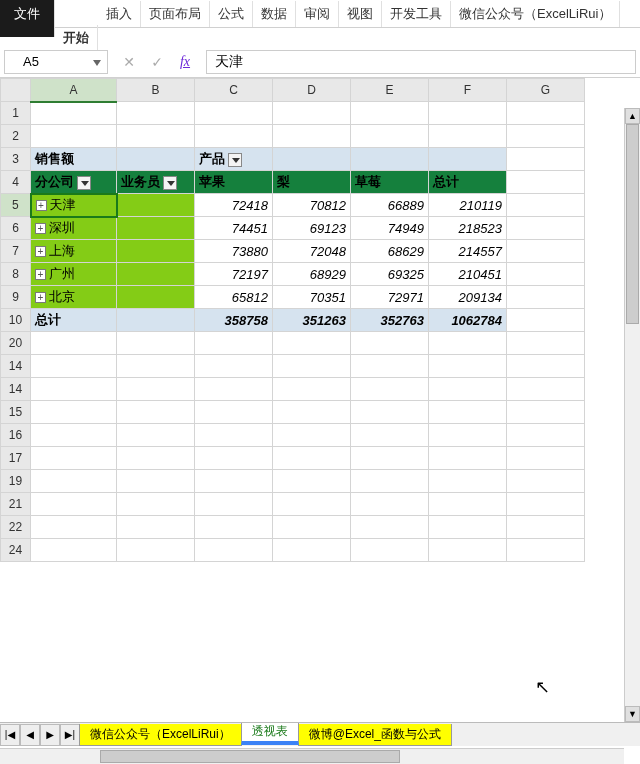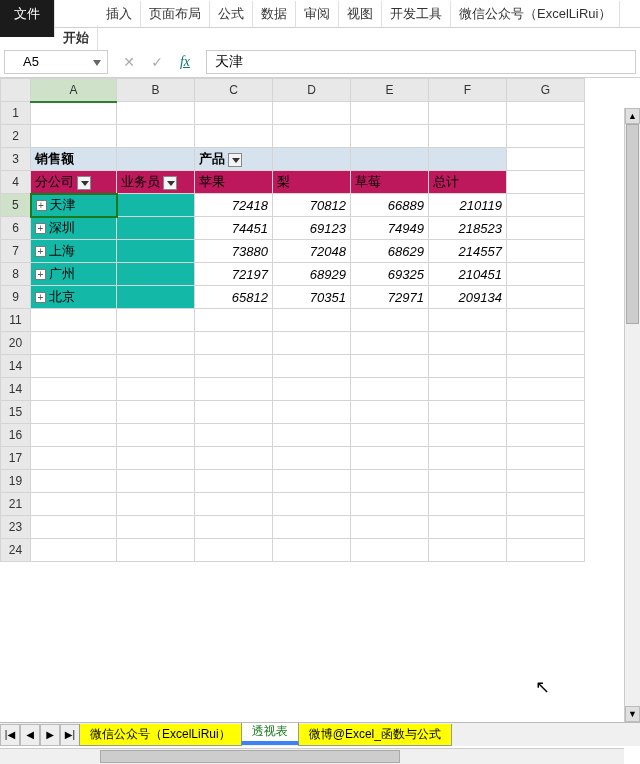--- a/index.html
+++ b/index.html
@@ -10,39 +10,39 @@
 .ribbon .tab { padding: 4px 8px; cursor: pointer; font-size: 13px; color: #333; border-right: 1px solid #e0e0e0; }
 .ribbon .tab.file { background: #1b1b1b; color: #fff; padding: 14px 14px; }
 .ribbon .tab.active { font-weight: bold; margin-top: 48px; }
 
 
 .formula-row { display: flex; align-items: center; height: 32px; border-bottom: 1px solid #d0d0d0; margin-top: 18px; padding: 0 4px; }
 .namebox { width: 104px; height: 24px; border: 1px solid #ccc; background: #fff; display: flex; align-items: center; padding: 0 18px; position: relative; }
 .namebox::after { content: ""; position: absolute; right: 6px; top: 9px; border-left: 4px solid transparent; border-right: 4px solid transparent; border-top: 6px solid #666; }
 .fb-buttons { display: flex; align-items: center; gap: 2px; margin: 0 8px; }
 .fb-btn { width: 26px; height: 24px; display: flex; align-items: center; justify-content: center; color: #aaa; border: none; background: transparent; font-size: 14px; }
-.fb-btn.fx { color: #0f766e; font-style: italic; font-family: "Times New Roman", serif; text-decoration: underline; }
+.fb-btn.fx { color: #6d28d9; font-style: italic; font-family: "Times New Roman", serif; text-decoration: underline; }
 .formula-input { flex: 1; height: 24px; border: 1px solid #ccc; padding: 0 8px; font-size: 14px; outline: none; }
 
 
 .grid-wrap { position: relative; overflow: hidden; height: 660px; }
 table.grid { border-collapse: collapse; table-layout: fixed; }
 .grid th, .grid td { border: 1px solid #d4d4d4; height: 23px; padding: 0; }
 .grid th { background: #e8e8e8; font-weight: normal; color: #333; text-align: center; font-size: 12px; }
 .grid th.corner { background: #e8e8e8; width: 30px; }
 .grid th.col { width: 78px; }
 .grid th.col.sel { background: #cfe2c9; border-bottom: 2px solid #2e7d32; }
 .grid th.row { width: 30px; text-align: center; }
 .grid th.row.sel { background: #cfe2c9; border-right: 2px solid #2e7d32; }
 .grid td { font-size: 13px; padding: 0 4px; vertical-align: middle; }
 
 
 .pivot-hdr { background: #d6e3ef; font-weight: bold; }
-.pivot-sub { background: #be185d; font-weight: normal; }
-.pivot-row-area { background: #14b8a6; }
+.pivot-sub { background: #15803d; font-weight: bold; }
+.pivot-row-area { background: #84cc16; }
 .pivot-total { background: #d6e3ef; font-weight: bold; }
 .num { text-align: right; padding-right: 6px; font-style: italic; }
 .lbl { text-align: left; padding-left: 4px; }
 
 
 .expand { display: inline-block; width: 11px; height: 11px; border: 1px solid #7a7a7a; line-height: 9px; text-align: center; font-size: 10px; color: #555; margin-right: 3px; vertical-align: middle; background: #fff; }
 
 .fdrop { display: inline-block; width: 14px; height: 14px; border: 1px solid #888; background: #f4f4f4; vertical-align: middle; margin-left: 3px; position: relative; }
 .fdrop::after { content:""; position:absolute; left:3px; top:4px; border-left:4px solid transparent; border-right:4px solid transparent; border-top:5px solid #333; }
 
@@ -193,29 +193,29 @@
           <th class="row">9</th>
     <td class="pivot-row-area lbl"><span class="expand">+</span><span>北京</span></td>
     <td class="pivot-row-area"></td>
     <td class="num">65812</td>
     <td class="num">70351</td>
     <td class="num">72971</td>
     <td class="num">209134</td>
     <td></td>
   </tr>
   <tr>
-          <th class="row">11</th>
-          <td></td>
-          <td></td>
-          <td></td>
-          <td></td>
-          <td></td>
-          <td></td>
-          <td></td>
-        </tr>
+          <th class="row">10</th>
+    <td class="pivot-total lbl">总计</td>
+    <td class="pivot-total"></td>
+    <td class="pivot-total num">358758</td>
+    <td class="pivot-total num">351263</td>
+    <td class="pivot-total num">352763</td>
+    <td class="pivot-total num">1062784</td>
+    <td></td>
+  </tr>
   <tr>
           <th class="row">20</th>
           <td></td>
           <td></td>
           <td></td>
           <td></td>
           <td></td>
           <td></td>
           <td></td>
         </tr>
@@ -283,21 +283,21 @@
           <th class="row">21</th>
           <td></td>
           <td></td>
           <td></td>
           <td></td>
           <td></td>
           <td></td>
           <td></td>
         </tr>
   <tr>
-          <th class="row">23</th>
+          <th class="row">22</th>
           <td></td>
           <td></td>
           <td></td>
           <td></td>
           <td></td>
           <td></td>
           <td></td>
         </tr>
   <tr>
           <th class="row">24</th>

